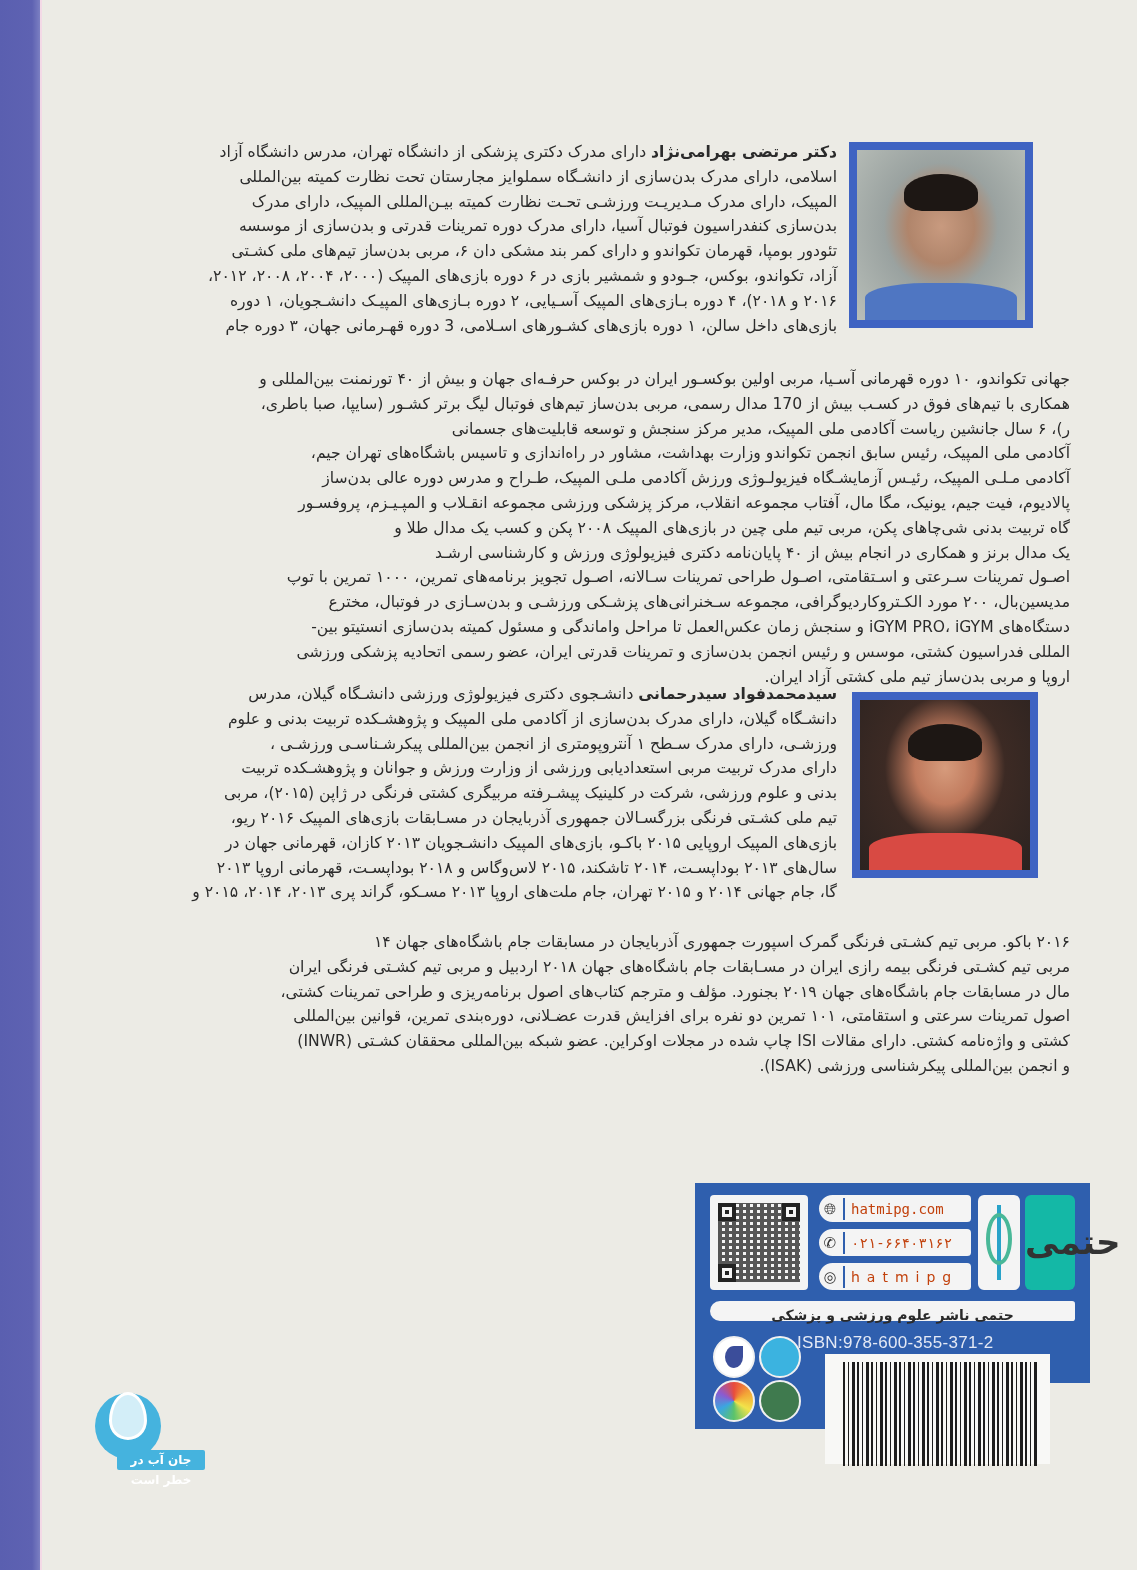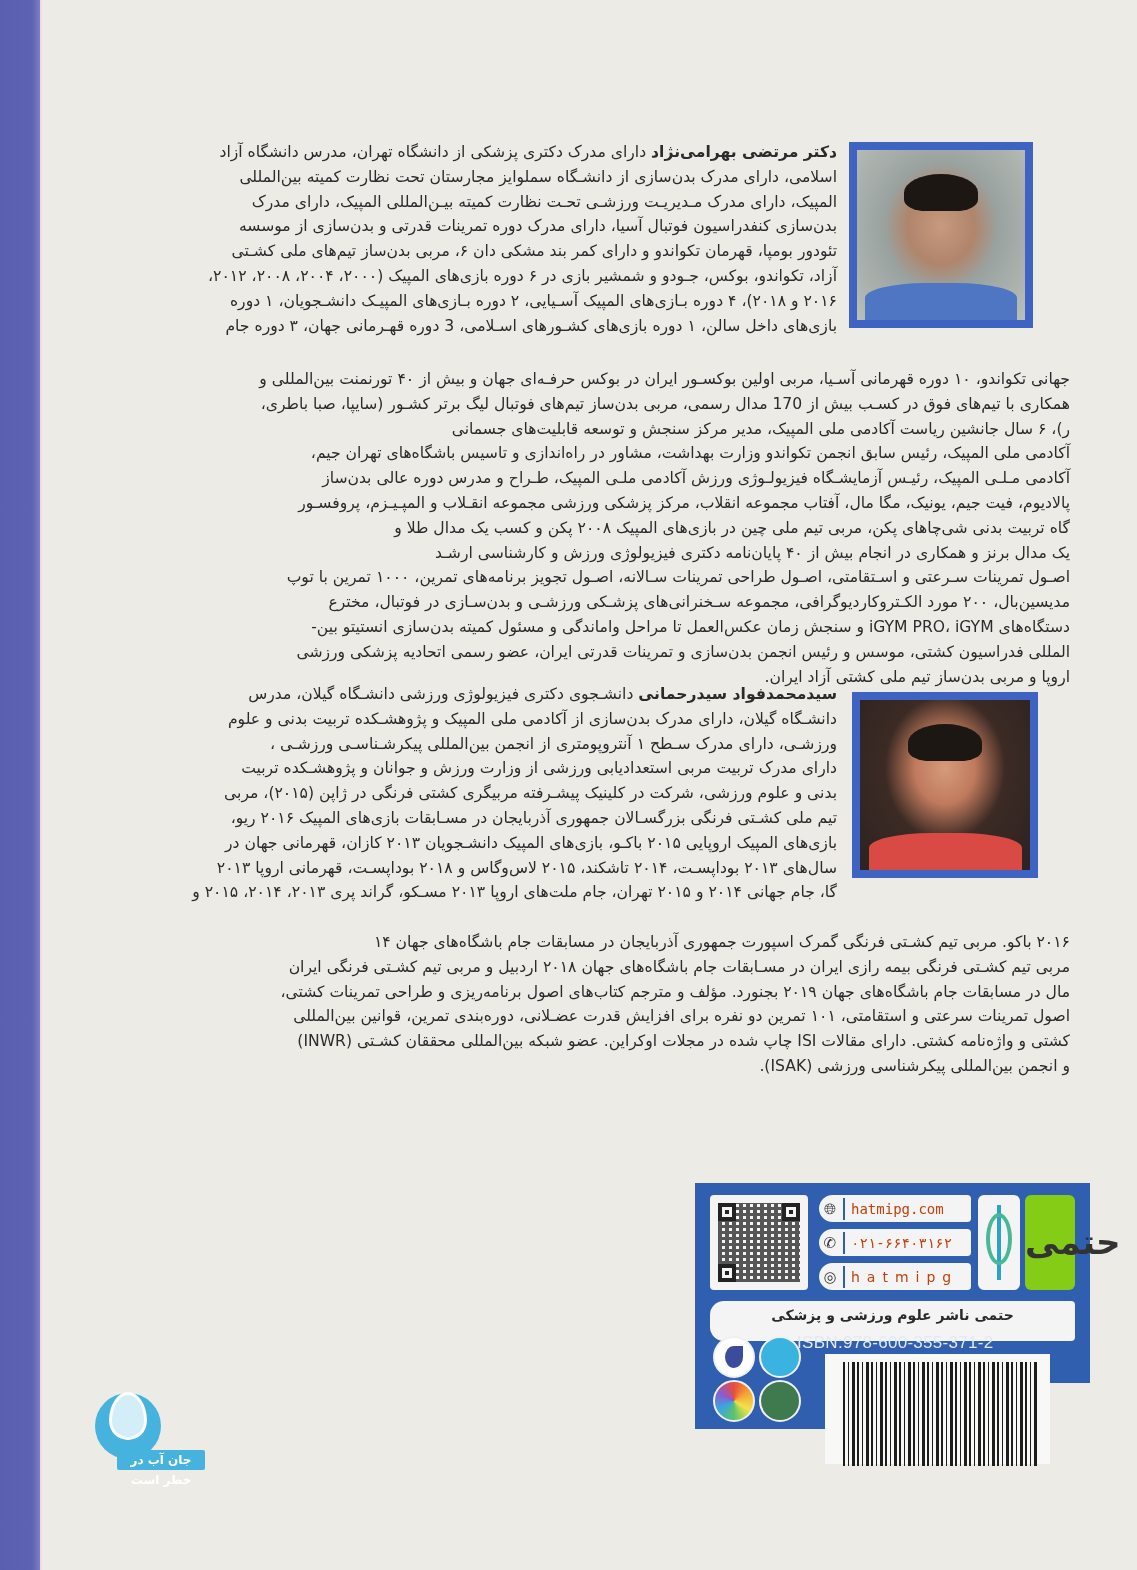--- a/index.html
+++ b/index.html
@@ -61,23 +61,23 @@
     border-radius: 14px 4px 4px 14px; display: flex; align-items: center; direction: ltr;
   }
   .contact .ic { width: 22px; text-align: center; font-size: 15px; color: #333; }
   .contact .sep { width: 2px; height: 22px; background: #2f5fae; margin: 0 6px 0 2px; }
   .contact .txt { font-family: "DejaVu Sans Mono", monospace; font-size: 14px; color: #c2410c; }
   .c1 { top: 12px; } .c2 { top: 46px; } .c3 { top: 80px; }
   .c3 .txt { letter-spacing: 7px; font-family: "DejaVu Sans", sans-serif; }
   .logo-staff { position: absolute; left: 283px; top: 12px; width: 42px; height: 95px; background: #f4f4f4; border-radius: 6px; }
   .logo-staff::before { content: ""; position: absolute; left: 19px; top: 10px; width: 4px; height: 75px; background: #29a3c9; }
   .logo-staff::after { content: ""; position: absolute; left: 8px; top: 18px; width: 26px; height: 52px; border: 4px solid #49b898; border-radius: 50%; box-sizing: border-box; }
-  .logo-word { position: absolute; left: 330px; top: 12px; width: 50px; height: 95px; background: #84cc16; border-radius: 6px;
+  .logo-word { position: absolute; left: 330px; top: 12px; width: 50px; height: 95px; background: #14b8a6; border-radius: 6px;
     font-size: 34px; font-weight: bold; color: #333; text-align: center; line-height: 95px; }
-  .tagline { position: absolute; left: 15px; top: 118px; width: 365px; height: 40px; background: #f4f4f4;
+  .tagline { position: absolute; left: 15px; top: 118px; width: 365px; height: 20px; background: #f4f4f4;
     border-radius: 14px 4px 4px 14px; direction: rtl; text-align: center; font-size: 14px; line-height: 28px; font-weight: bold; color: #2a2a2a; }
   .isbn { position: absolute; left: 102px; top: 150px; font-family: "Liberation Sans", sans-serif; font-size: 17px; color: #e4e9f5; letter-spacing: .3px; }
   .barcode { position: absolute; left: 825px; top: 1354px; width: 225px; height: 110px; background: #f8f8f6; }
   .barcode .bars { position: absolute; left: 18px; top: 8px; width: 196px; height: 104px;
     background: repeating-linear-gradient(90deg, #1d1d1d 0 2px, transparent 2px 5px, #1d1d1d 5px 6px, transparent 6px 9px, #1d1d1d 9px 12px, transparent 12px 14px); }
   .badges { position: absolute; left: 695px; top: 1354px; width: 130px; height: 75px; background: #2f5fae; }
   .badge { position: absolute; width: 42px; height: 42px; border-radius: 50%; border: 2px solid #f0f0f0; box-sizing: border-box; }
   .b1 { left: 18px; top: -18px; background: #fff; }
   .b1::after { content: ""; position: absolute; left: 10px; top: 8px; width: 18px; height: 22px; border-radius: 50% 0 50% 50%; background: #3b4d9a; }
   .b2 { left: 64px; top: -18px; background: #3bb3e0; }

